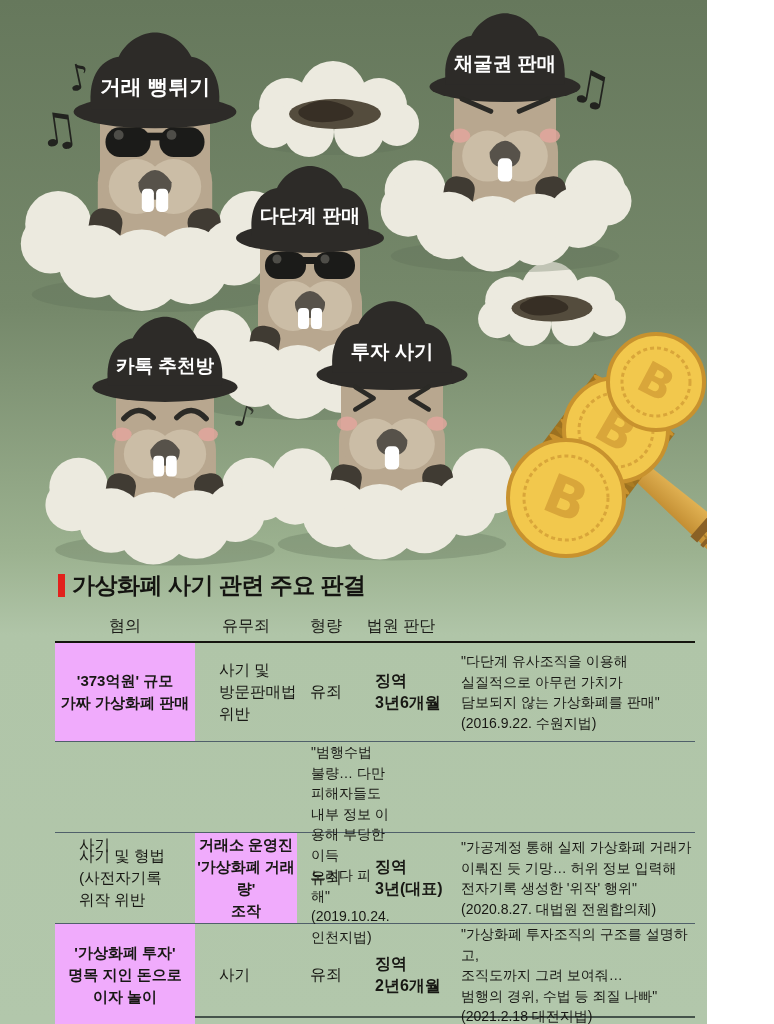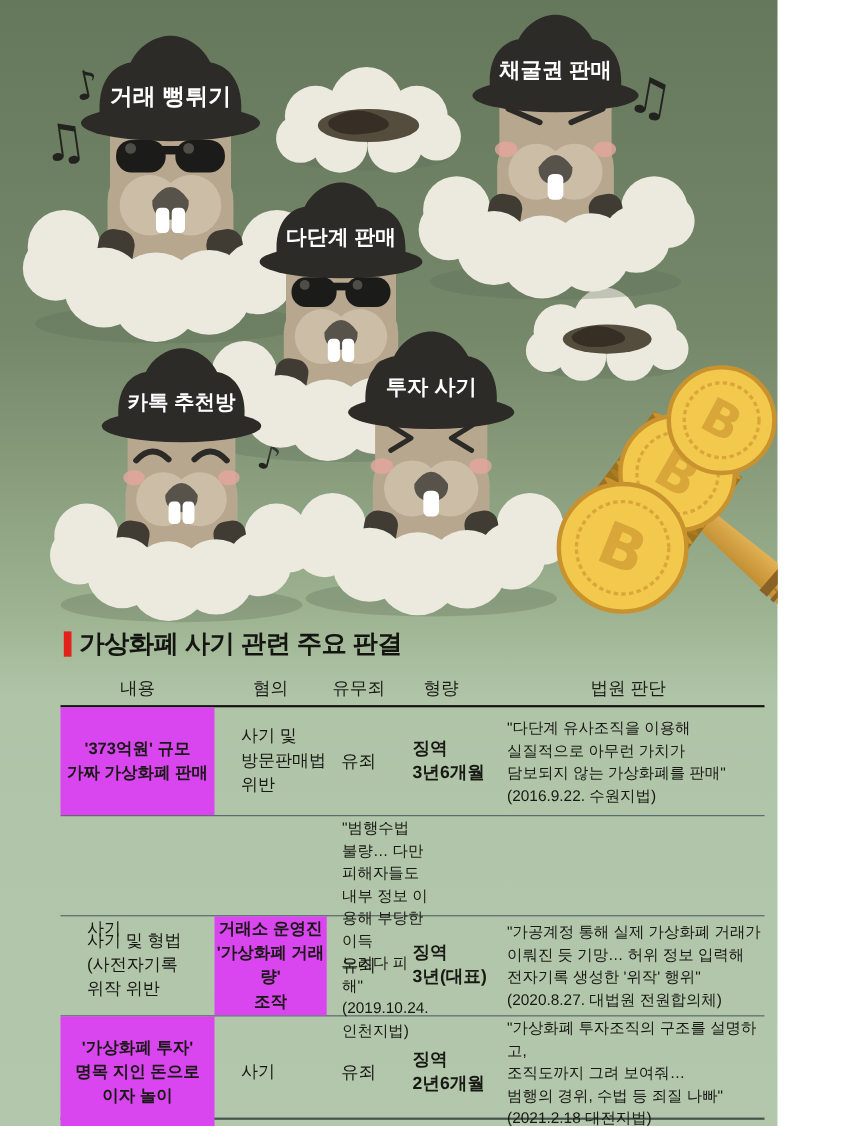--- a/index.html
+++ b/index.html
@@ -11,21 +11,21 @@
   .title-row{display:flex;align-items:center;margin:14px 0 10px 38px;}
   .red-bar{display:inline-block;width:7px;height:23px;background:#e2211c;margin-right:7px;}
   .title-text{font-size:23px;font-weight:800;color:#141411;letter-spacing:-0.5px;}
   .grid{margin-left:35px;width:640px;display:grid;grid-template-columns:140px 102px 58px 92px 248px;}
   .header{height:30px;border-bottom:2px solid #15150f;}
   .hc{display:flex;align-items:center;justify-content:center;font-size:16px;color:#1c1c18;}
   .row{border-bottom:1px solid #50606a;}
   .row:last-child{border-bottom:2px solid #45534b;}
   .r1{height:98px}.r2{height:90px}.r3{height:90px}.r4{height:92px}
   .cell{display:flex;align-items:center;white-space:pre-line;color:#181814;}
-  .c1{background:#d946ef;justify-content:center;text-align:center;font-weight:bold;font-size:15px;line-height:22px;}
+  .c1{background:#f0abfc;justify-content:center;text-align:center;font-weight:bold;font-size:15px;line-height:22px;}
   .c2{padding-left:24px;font-size:15.5px;line-height:22px;}
   .c3{justify-content:center;font-size:16px;}
   .c4{padding-left:20px;font-weight:bold;font-size:16px;line-height:22px;}
   .c5{padding-left:14px;font-size:14px;line-height:20.5px;}
   .hat-label{fill:#ffffff;font-size:19px;font-weight:bold;text-anchor:middle;}
   .note{fill:#22231f;font-family:"DejaVu Sans",sans-serif;}
   .btc{fill:#d9a63a;font-weight:bold;text-anchor:middle;font-family:"DejaVu Sans",sans-serif;}
 </style>
 </head>
 <body>
@@ -210,21 +210,20 @@
     </g>
   </svg>
 
   <div class="panel">
     <div class="title-row">
       <span class="red-bar"></span>
       <span class="title-text">가상화폐 사기 관련 주요 판결</span>
     </div>
 
     <div class="grid header">
-      <span class="hc">내용</span>
       <span class="hc">혐의</span>
       <span class="hc">유무죄</span>
       <span class="hc">형량</span>
       <span class="hc">법원 판단</span>
     </div>
 
     <div class="grid row r1">
       <div class="cell c1">'373억원' 규모
 가짜 가상화폐 판매</div>
       <div class="cell c2">사기 및

